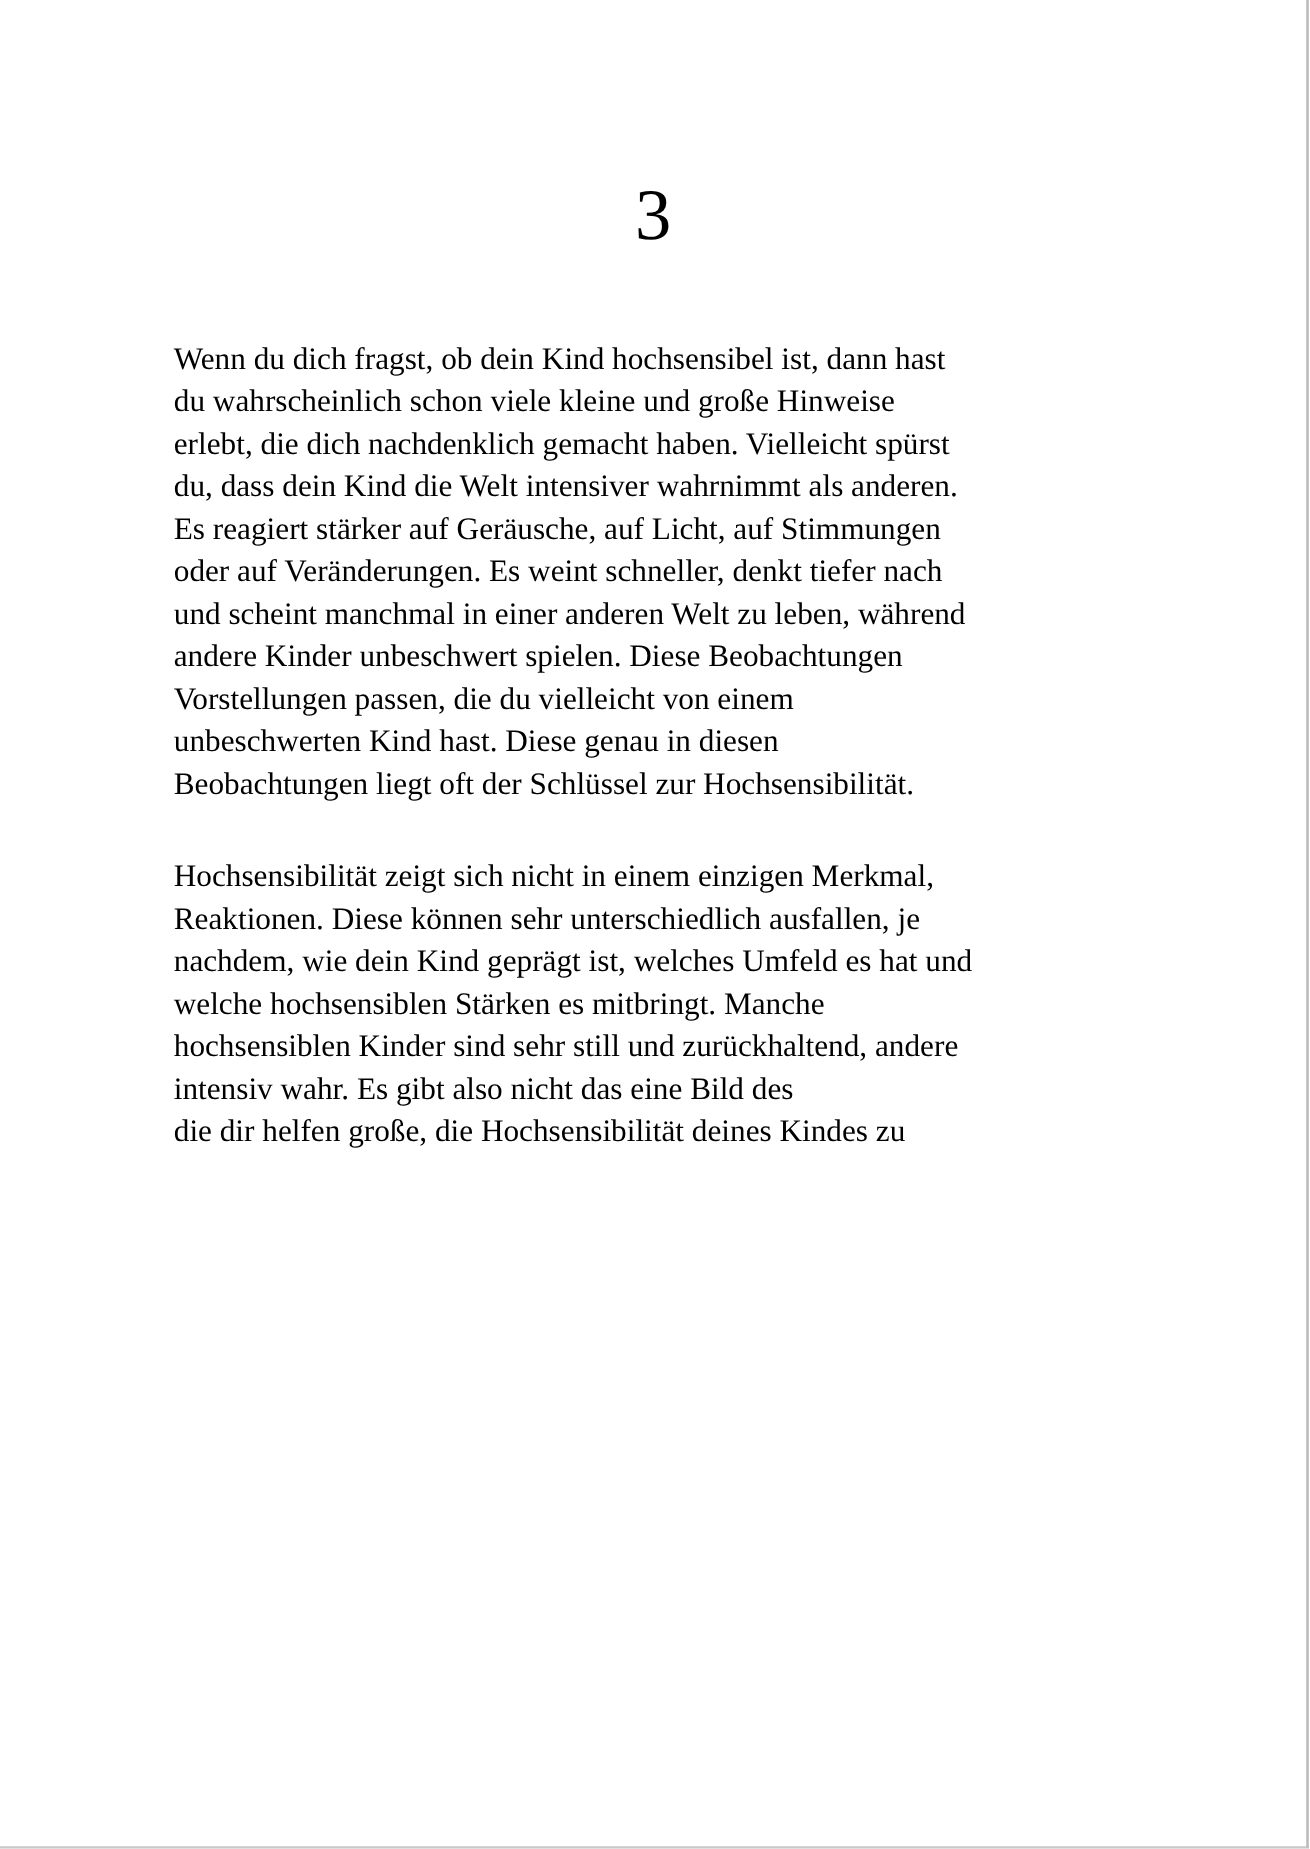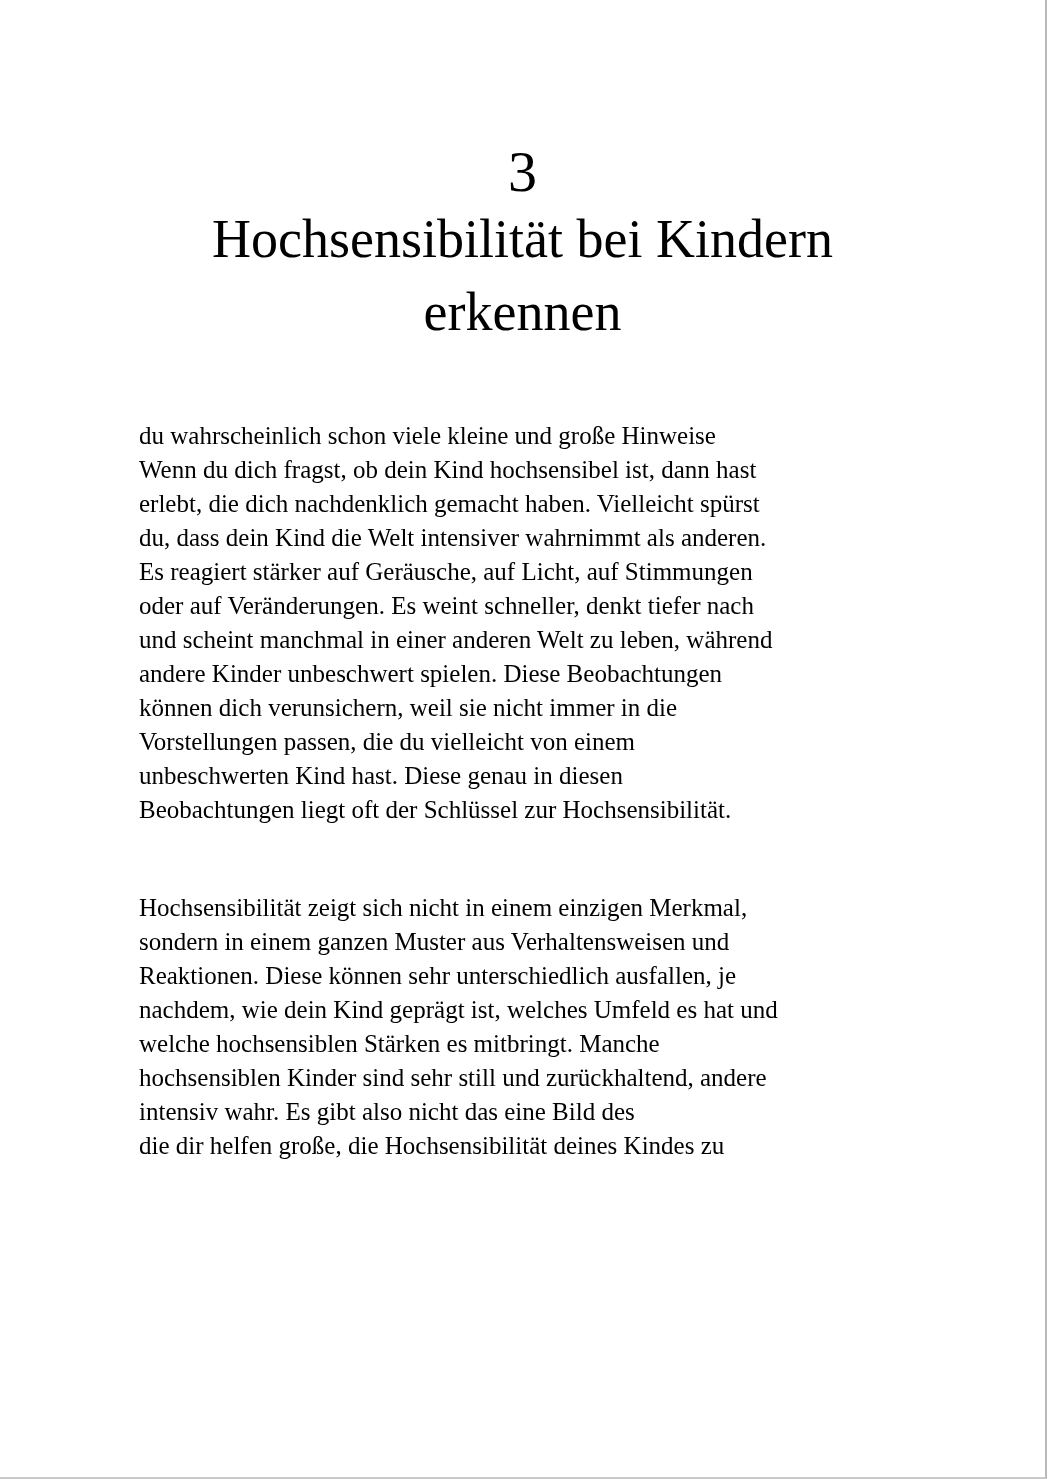--- a/index.html
+++ b/index.html
@@ -40,59 +40,53 @@
     font-size: 25px;
     line-height: 34px;
   }
   .paragraph {
     margin: 0;
   }
   .paragraph-1 {
     margin-top: 70px;
   }
   .paragraph-2 {
-    margin-top: 64px;
+    margin-top: 40px;
   }
   .paragraph .line {
     display: block;
     white-space: nowrap;
   }
 </style>
 </head>
 <body>
 
 <div class="page">
 
   <h1 class="chapter-number">3</h1>
 
-  <h2 class="chapter-title">
-    <span class="line">Hochsensibilität bei Kindern</span>
-    <span class="line">erkennen</span>
-  </h2>
 
   <div class="body-text">
 
     <p class="paragraph paragraph-1">
+      <span class="line">Wenn du dich fragst, ob dein Kind hochsensibel ist, dann hast</span>
       <span class="line">du wahrscheinlich schon viele kleine und große Hinweise</span>
-      <span class="line">Wenn du dich fragst, ob dein Kind hochsensibel ist, dann hast</span>
       <span class="line">erlebt, die dich nachdenklich gemacht haben. Vielleicht spürst</span>
       <span class="line">du, dass dein Kind die Welt intensiver wahrnimmt als anderen.</span>
       <span class="line">Es reagiert stärker auf Geräusche, auf Licht, auf Stimmungen</span>
       <span class="line">oder auf Veränderungen. Es weint schneller, denkt tiefer nach</span>
       <span class="line">und scheint manchmal in einer anderen Welt zu leben, während</span>
       <span class="line">andere Kinder unbeschwert spielen. Diese Beobachtungen</span>
-      <span class="line">können dich verunsichern, weil sie nicht immer in die</span>
       <span class="line">Vorstellungen passen, die du vielleicht von einem</span>
       <span class="line">unbeschwerten Kind hast. Diese genau in diesen</span>
       <span class="line">Beobachtungen liegt oft der Schlüssel zur Hochsensibilität.</span>
     </p>
 
     <p class="paragraph paragraph-2">
       <span class="line">Hochsensibilität zeigt sich nicht in einem einzigen Merkmal,</span>
-      <span class="line">sondern in einem ganzen Muster aus Verhaltensweisen und</span>
       <span class="line">Reaktionen. Diese können sehr unterschiedlich ausfallen, je</span>
       <span class="line">nachdem, wie dein Kind geprägt ist, welches Umfeld es hat und</span>
       <span class="line">welche hochsensiblen Stärken es mitbringt. Manche</span>
       <span class="line">hochsensiblen Kinder sind sehr still und zurückhaltend, andere</span>
       <span class="line">intensiv wahr. Es gibt also nicht das eine Bild des</span>
       <span class="line">die dir helfen große, die Hochsensibilität deines Kindes zu</span>
     </p>
 
   </div>
 

